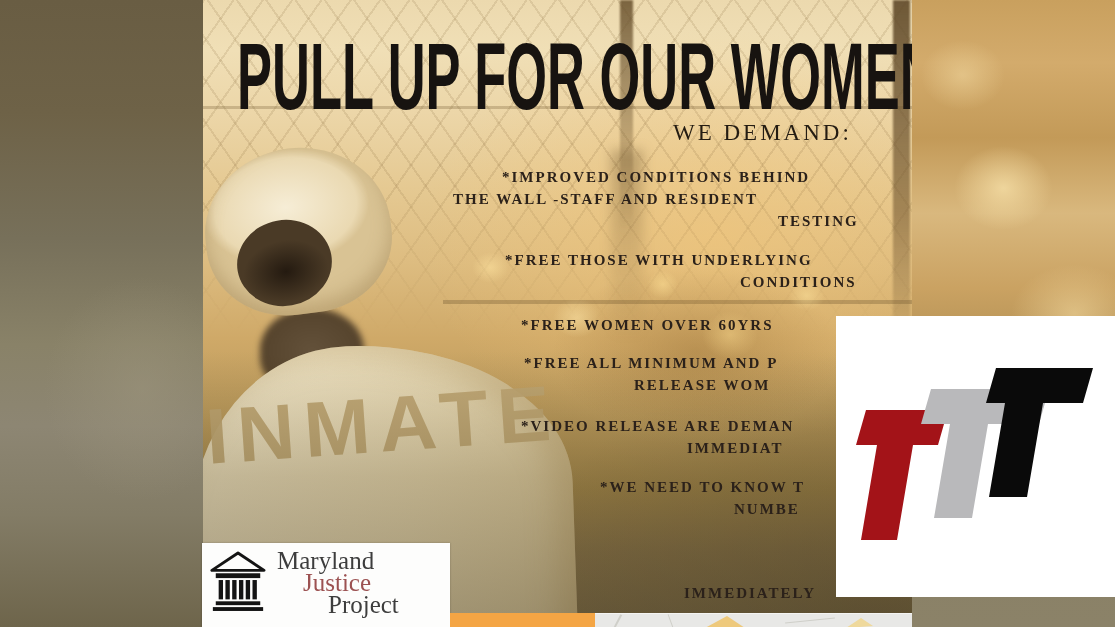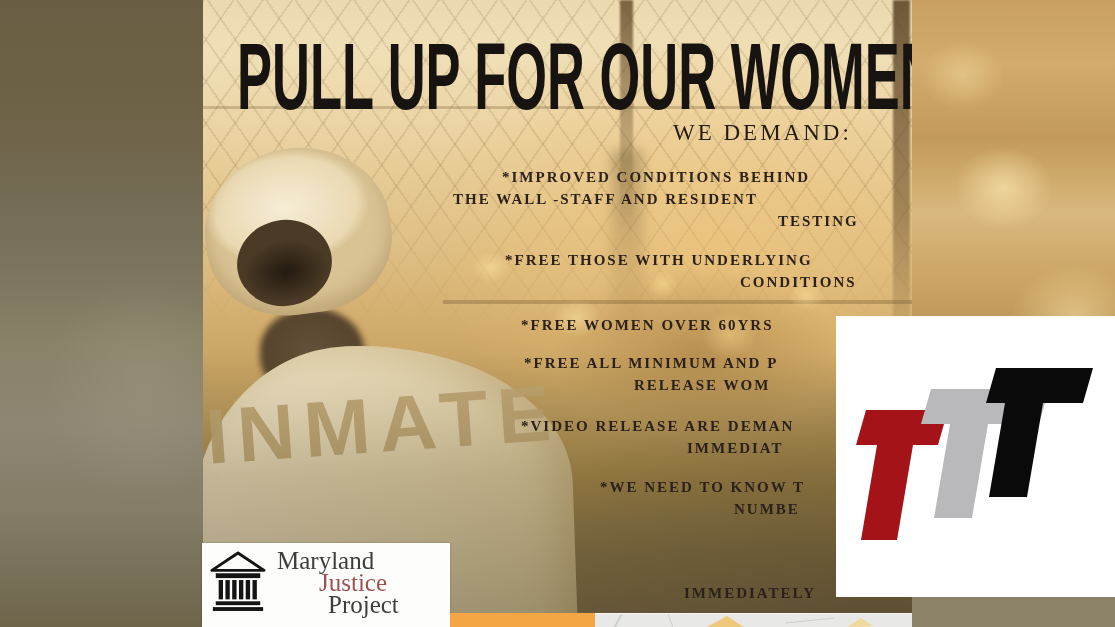--- a/index.html
+++ b/index.html
@@ -77,21 +77,21 @@
     font-family:"Liberation Serif",serif;font-weight:normal;font-size:23px;
     letter-spacing:3px;color:#241c12;white-space:nowrap;}
   .dline{position:absolute;z-index:20;font-family:"Liberation Serif",serif;font-weight:bold;
     font-size:15px;letter-spacing:2px;color:#2b211a;white-space:nowrap;}
 
   
   .mjp-box{position:absolute;left:202px;top:543px;width:248px;height:84px;background:#fdfdfc;
     z-index:40;box-shadow:0 0 2px rgba(0,0,0,.25);}
   .mjp-word{position:absolute;font-family:"Liberation Serif",serif;font-size:25px;color:#3d3d3d;white-space:nowrap;}
   .mjp-w1{left:75px;top:4px;}
-  .mjp-w2{left:101px;top:26px;color:#9c5252;margin-left:16px;}
+  .mjp-w2{left:101px;top:26px;color:#9c5252;}
   .mjp-w3{left:126px;top:48px;}
   .mjp-icon{position:absolute;left:7px;top:7px;}
   .orange-bar{position:absolute;left:450px;top:613px;width:145px;height:14px;background:#f4a544;z-index:40;}
   .map-strip{position:absolute;left:595px;top:613px;width:317px;height:14px;background:#e8e8e6;z-index:40;
     border-top:1px solid #f4f4f2;overflow:hidden;}
   .map-line{position:absolute;background:#cfcfc9;}
   .map-y1{position:absolute;left:110px;top:2px;width:40px;height:12px;background:#eec369;
     clip-path:polygon(0 100%,55% 0,100% 100%);opacity:.85;}
   .map-y2{position:absolute;left:248px;top:4px;width:30px;height:10px;background:#f0d58a;
     clip-path:polygon(10% 100%,60% 0,100% 80%);opacity:.8;}

